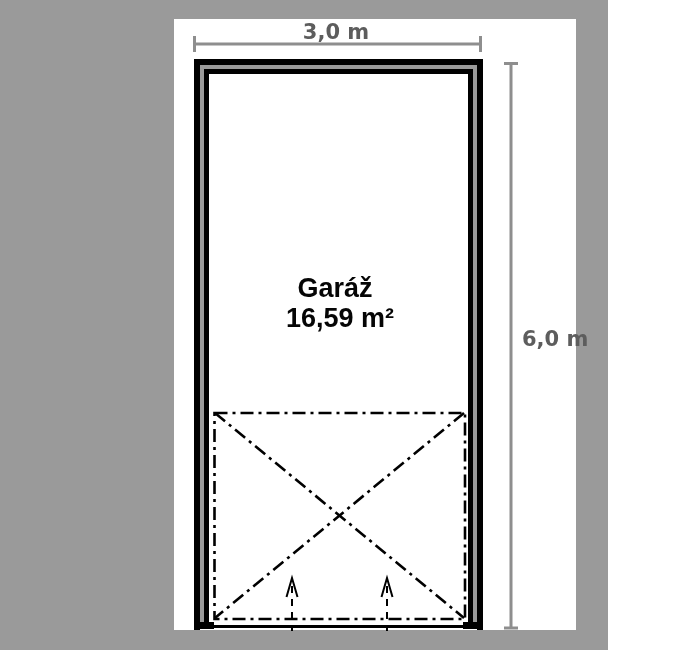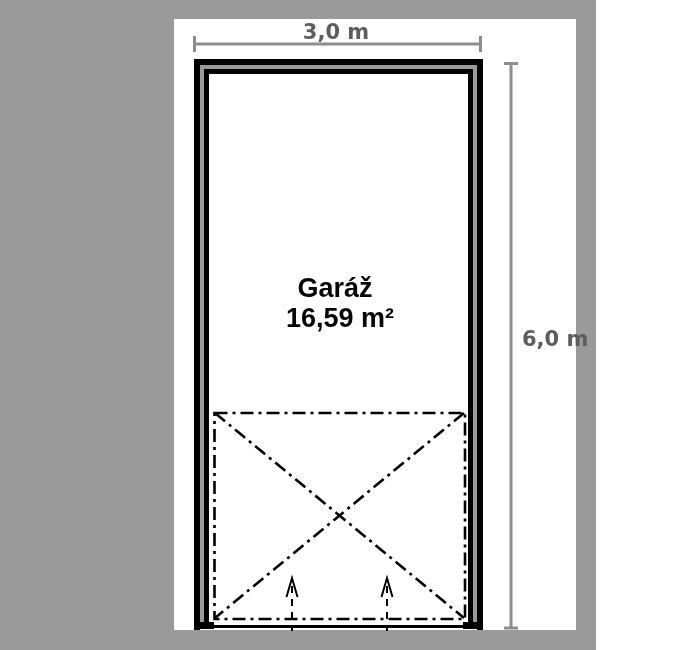--- a/index.html
+++ b/index.html
@@ -6,20 +6,21 @@
     margin: 0;
     padding: 0;
   }
   .stage {
     position: relative;
     width: 596px;
     height: 650px;
     background: #9a9a9a;
     overflow: hidden;
     font-family: "Liberation Sans", sans-serif;
+    padding-left: 12px;
   }
   .plan-svg {
     position: absolute;
     left: 0;
     top: 0;
     width: 700px;
     height: 650px;
     display: block;
   }
   .dim-text {

